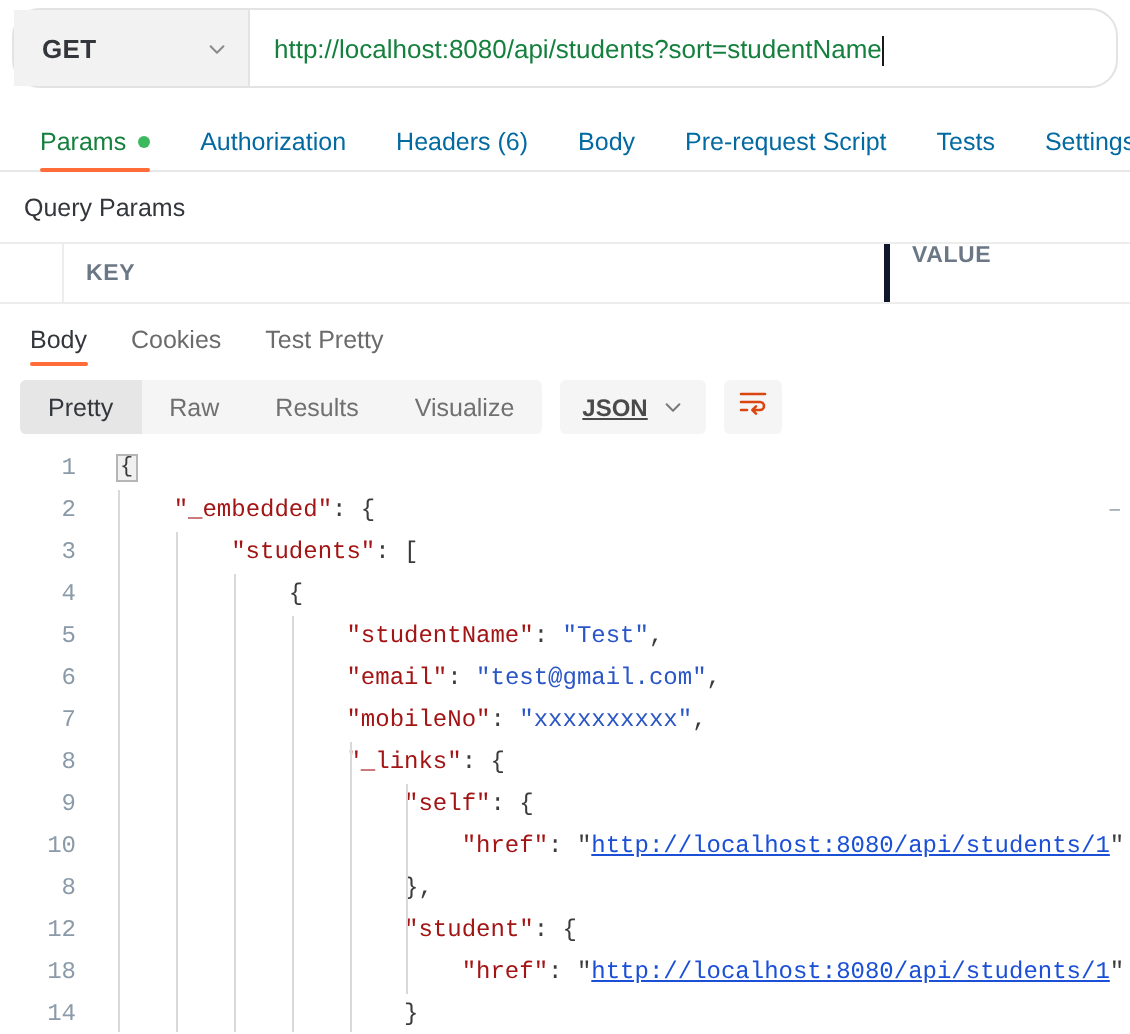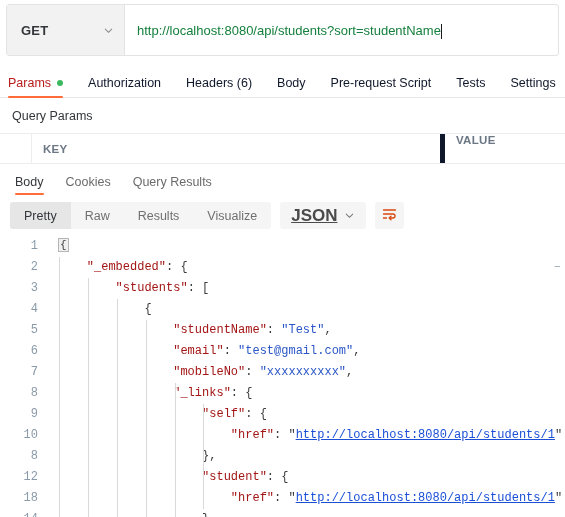--- a/index.html
+++ b/index.html
@@ -13,24 +13,24 @@
     overflow: hidden;
     font-family: "Liberation Sans", sans-serif;
     color: #2c2c2c;
     -webkit-font-smoothing: antialiased;
   }
 
   
   .url-bar {
     display: flex;
     align-items: stretch;
-    height: 52px;
+    height: 40px;
     margin: 4px 6px 0 6px;
     border: 1px solid #e3e3e3;
-    border-radius: 3px;
+    border-radius: 14px;
     box-sizing: border-box;
     background: #ffffff;
   }
   .method-select {
     width: 118px;
     background: #f2f2f2;
     display: flex;
     align-items: center;
     justify-content: space-between;
     padding: 0 10px 0 14px;
@@ -79,32 +79,33 @@
     align-items: flex-end;
     height: 31px;
     margin: 11px 0 0 0;
     padding: 0 8px;
     border-bottom: 1px solid #e8e8e8;
     box-sizing: border-box;
   }
   .rtab {
     position: relative;
     font-size: 12.5px;
-    color: #0f172a;
+    color: #0369a1;
     padding: 0 0 7px 0;
     margin-right: 25px;
     white-space: nowrap;
     cursor: pointer;
     display: flex;
     align-items: center;
   }
   .rtab:last-child { margin-right: 0; align-items: center; }
   .rtab.active {
-    color: #b91c1c;
+    color: #15803d;
     font-weight: 400;
+    margin-left: 12px;
   }
   .rtab.active::after {
     content: "";
     position: absolute;
     left: 0;
     right: 0;
     bottom: -1px;
     height: 2px;
     background: #ff6c37;
     border-radius: 1px;
@@ -133,21 +134,21 @@
     height: 31px;
     box-sizing: border-box;
   }
   .qp-check {
     width: 32px;
     border-right: 1px solid #ededed;
     box-sizing: border-box;
   }
   .qp-key {
     flex: 1;
-    border-right: 5px solid #0f172a;
+    border-right: 3px solid #0f172a;
     box-sizing: border-box;
     display: flex;
     align-items: center;
     padding-left: 11px;
   }
   .qp-val {
     width: 120px;
     box-sizing: border-box;
     display: flex;
     align-items: flex-start;
@@ -220,21 +221,21 @@
     display: flex;
     align-items: center;
     gap: 7px;
     background: #f5f5f5;
     border-radius: 3px;
     height: 27px;
     padding: 0 11px;
     cursor: pointer;
   }
   .json-sel-label {
-    font-size: 17px;
+    font-size: 12px;
     color: #4a4a4a;
     font-weight: 600;
     text-decoration: underline;
   }
   .wrap-btn {
     width: 29px;
     height: 27px;
     background: #f5f5f5;
     border-radius: 3px;
     display: flex;
@@ -361,21 +362,21 @@
     <span class="colhead">KEY</span>
   </div>
   <div class="qp-val">
     <span class="colhead">VALUE</span>
   </div>
 </div>
 
 <div class="resp-tabs">
   <div class="stab active">Body</div>
   <div class="stab">Cookies</div>
-  <div class="stab">Query Results</div>
+  <div class="stab">Test Pretty</div>
 </div>
 
 <div class="fmt-bar">
   <div class="seg">
     <div class="seg-item active">Pretty</div>
     <div class="seg-item">Raw</div>
     <div class="seg-item">Results</div>
     <div class="seg-item">Visualize</div>
   </div>
   <div class="json-sel">

